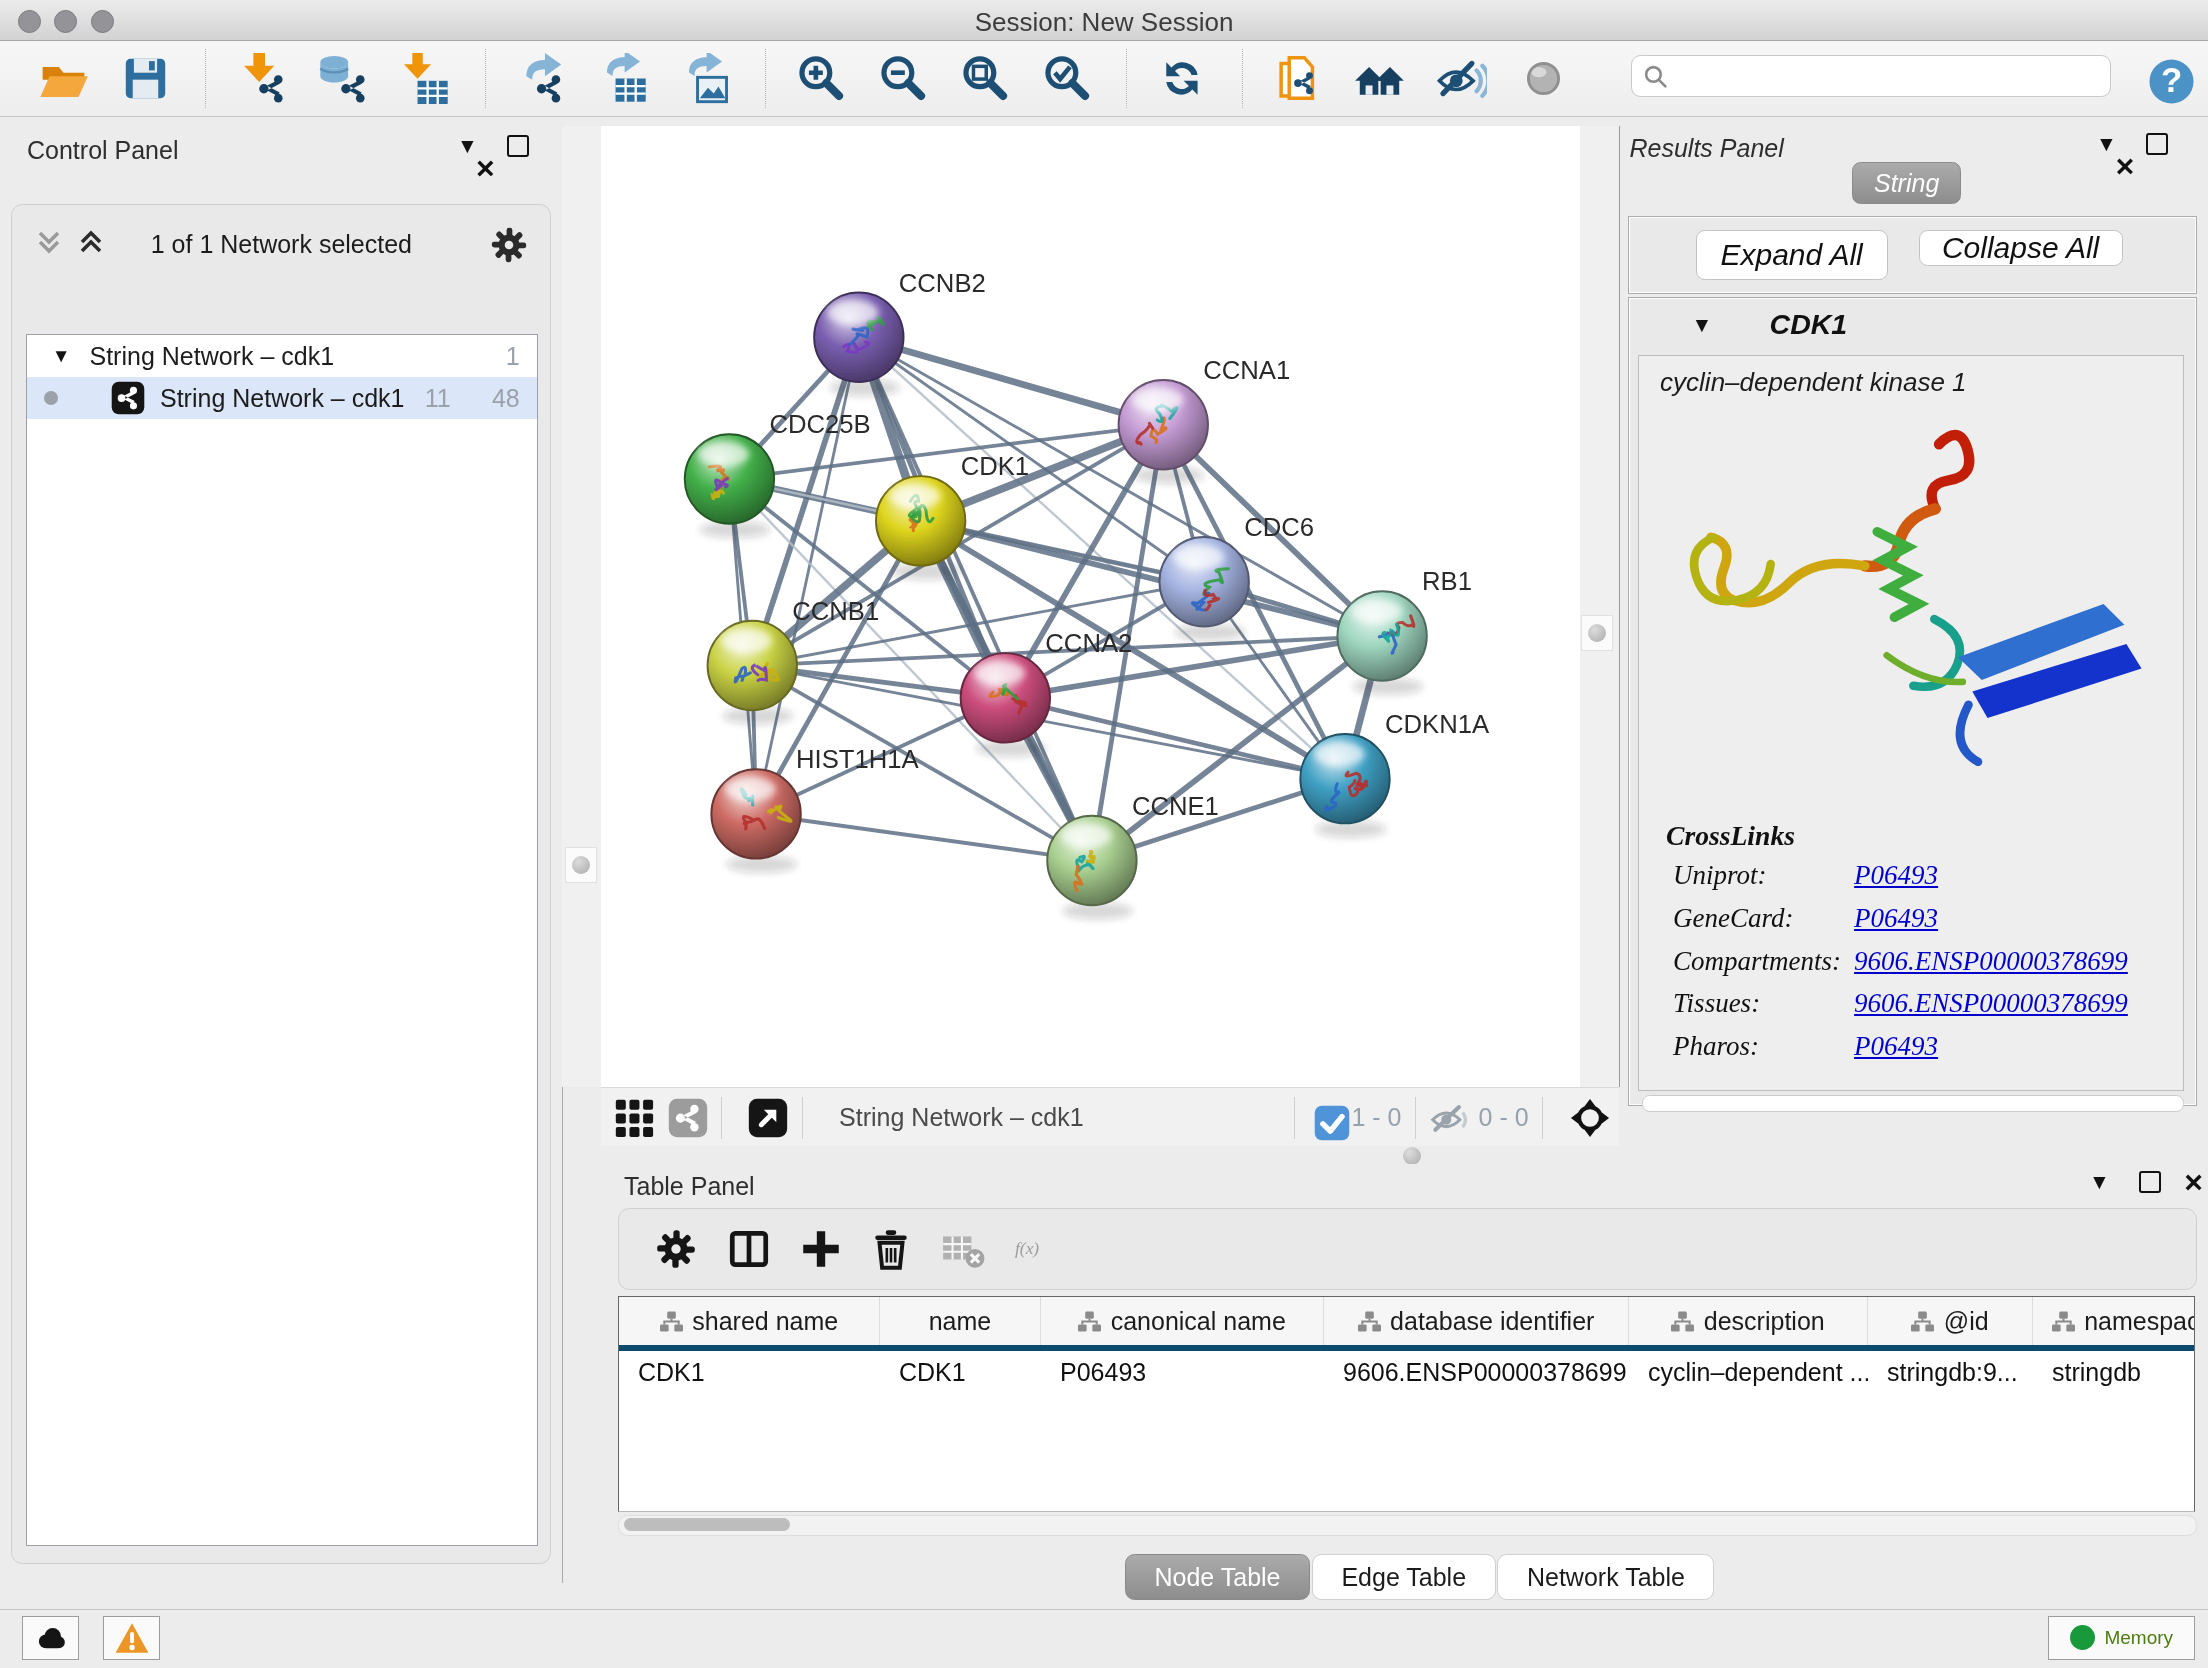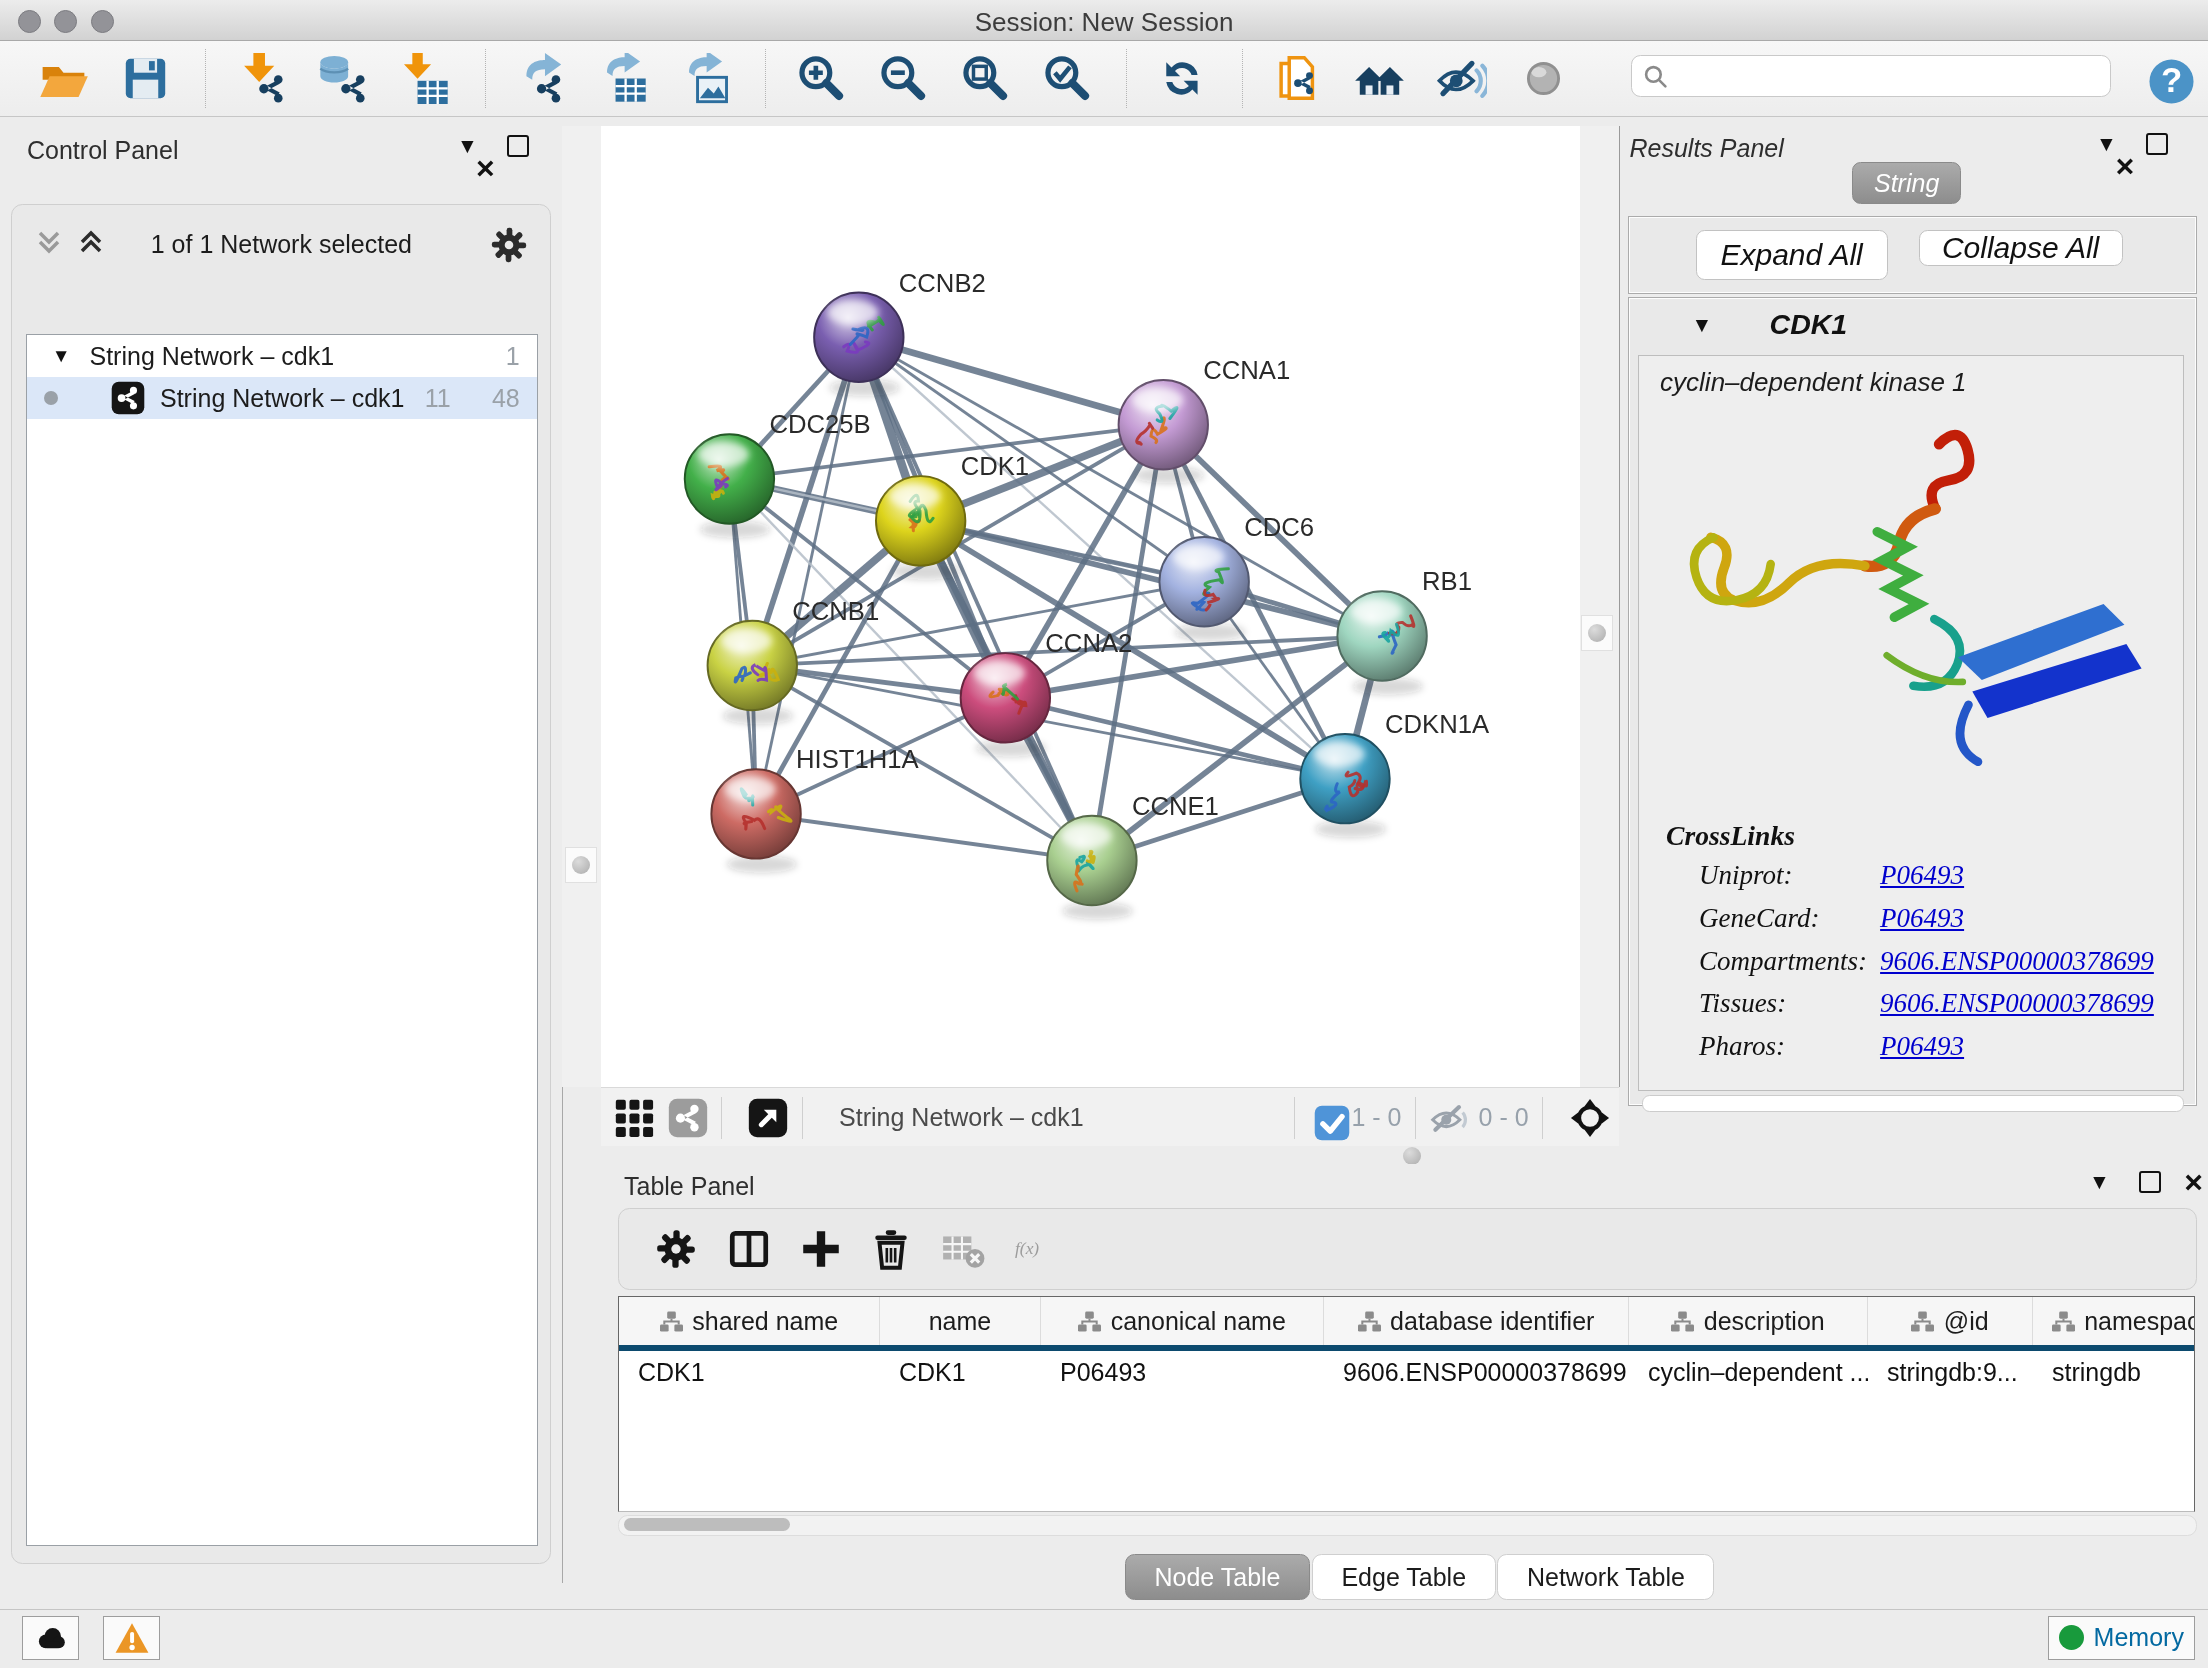--- a/index.html
+++ b/index.html
@@ -60,21 +60,21 @@
   .fcount{font-size:25px;color:#97a1ab;margin-left:9.5px;}
   #hsplit{position:absolute;left:601px;top:1146px;width:1607px;height:18px;background:#ececec;}
   
   #resultsPanel{position:absolute;left:1620px;top:126px;width:589px;height:1020px;background:#ececec;font-style:italic;}
   #rpBox1{position:absolute;left:7.6px;top:90px;width:567px;height:76px;border:1px solid #ababab;background:#e9e9e9;box-shadow:inset 0 0 0 1px #fdfdfd;}
   #rpBox2{position:absolute;left:7.6px;top:171px;width:567px;height:807px;border:1px solid #ababab;background:#e9e9e9;box-shadow:inset 0 0 0 1px #fdfdfd;}
   #rpInner{position:absolute;left:9.5px;top:57px;width:546px;height:736px;border:1px solid #bdbdbd;background:#eee;box-sizing:border-box;}
   .serif{font-family:"Liberation Serif",serif;}
   .xl-label{font-size:27px;color:#111;}
   .xl-link{font-size:27px;color:#0000cd;text-decoration:underline;cursor:pointer;}
-  .xlrow{position:absolute;left:34px;width:495px;margin-left:26px;}
+  .xlrow{position:absolute;left:34px;width:495px;}
   .xlrow .xl-link{position:absolute;left:181px;top:0;}
   
   #tablePanel{position:absolute;left:601px;top:1164px;width:1607px;height:445px;background:#ececec;}
   #tpToolbar{position:absolute;left:17px;top:44px;width:1577px;height:80px;background:#e9e9e9;
     border:1px solid #cfcfcf;border-radius:11.4px;}
   #tpToolbar .ic{position:absolute;top:17px;width:46px;height:46px;}
   #tpToolbar .ic svg{width:46px;height:46px;}
   #tpTable{position:absolute;left:17px;top:132px;width:1577px;height:216px;background:#fff;
     border:1.9px solid #666;border-bottom:1px solid #bbb;box-sizing:border-box;overflow:hidden;}
   #tpHead{display:flex;height:48px;background:#f6f6f6;border-bottom:6px solid #0c4a6e;}
@@ -85,21 +85,21 @@
     overflow:hidden;white-space:nowrap;box-sizing:border-box;}
   #tpScroll{position:absolute;left:17px;top:351px;width:1577px;height:19px;background:#f2f2f2;border:1px solid #ddd;border-radius:9.5px;}
   #tpThumb{position:absolute;left:4.8px;top:1.9px;width:166px;height:13.3px;background:#bdbdbd;border-radius:7.6px;}
   #tpTabs{position:absolute;left:524px;top:390px;}
   #tpTabs .tab{border-radius:9.5px;padding:7.6px 28.5px;margin-right:1.9px;}
   
   #statusBar{position:absolute;left:0;top:1609px;width:2208px;height:59px;background:#ececec;border-top:1.9px solid #c5c5c5;}
   .sbtn{position:absolute;top:5.7px;height:42px;background:#fafafa;border:1.9px solid #9d9d9d;
     display:flex;align-items:center;justify-content:center;}
   .sbtn svg{width:38px;height:38px;}
-  #memoryBtn{left:2048px;width:145px;font-size:25px;color:#0369a1;gap:9.5px;cursor:pointer;}
+  #memoryBtn{left:2048px;width:145px;font-size:19px;color:#4d7c0f;gap:9.5px;cursor:pointer;}
   .greendot{width:25px;height:25px;border-radius:50%;background:#189a3c;}
 </style>
 </head>
 <body>
 
 <div id="app">
 
   <div class="titlebar">
     <span class="tlight" style="left:18px"></span>
     <span class="tlight" style="left:54px"></span>

